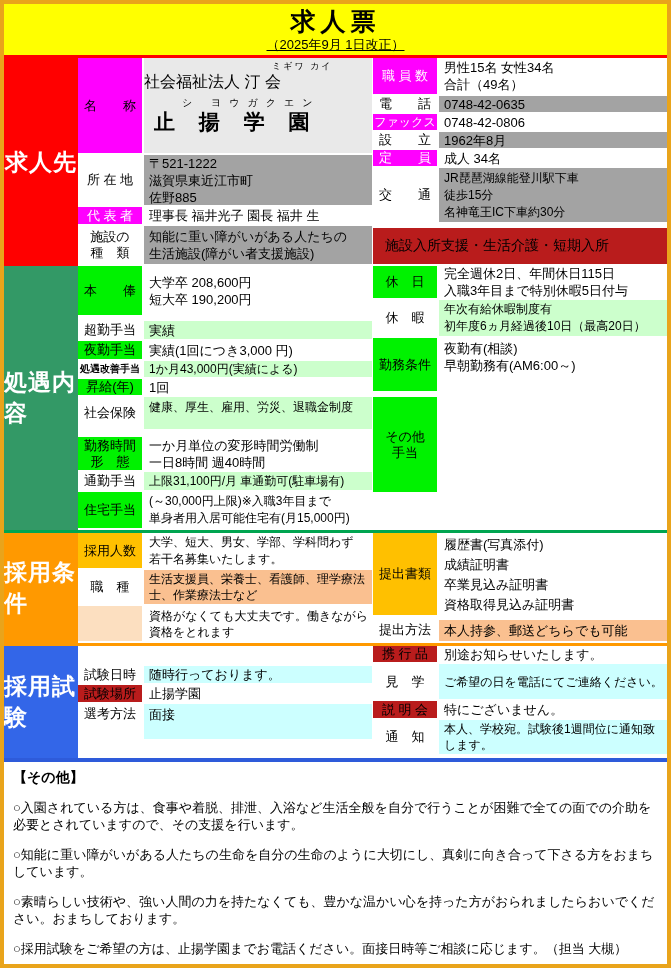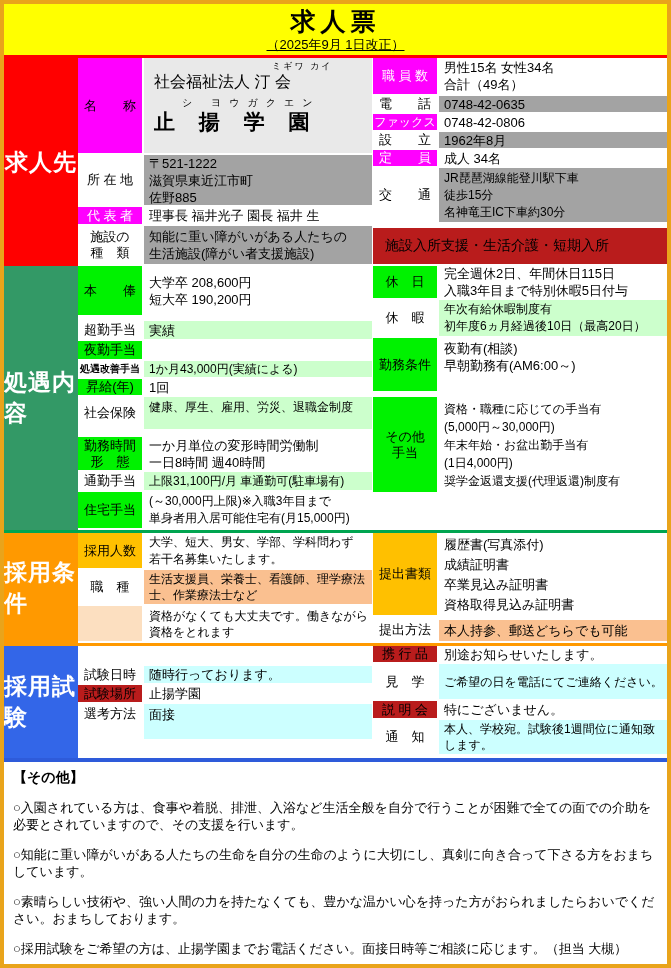--- a/index.html
+++ b/index.html
@@ -41,21 +41,21 @@
   .bg-gold{background:#FFC000}
   .bg-lorange{background:#FAC090}
   .bg-peach{background:#FCDFC0}
   .bg-blue{background:#3366E8}
   .bg-sky{background:#b91c1c}
   .bg-lcyan{background:#CCFFFF}
   .wt{color:#fff}
   
   .company{flex:1;display:flex;flex-direction:column;padding:3px 0 0 0}
   .furi1{font-size:9px;letter-spacing:2px;padding-left:128px;line-height:11px}
-  .name1{font-size:16px;padding-left:10px;line-height:20px}
+  .name1{font-size:16px;padding-left:0;line-height:20px}
   .furi2{font-size:10px;letter-spacing:8px;padding-left:38px;line-height:13px;margin-top:4px}
   .name2{font-size:21px;font-weight:bold;letter-spacing:9px;padding-left:10px;line-height:26px}
   
   .banner{display:flex;align-items:center;padding-left:12px;font-size:14px;box-sizing:border-box;border-bottom:2px solid #fff}
   
   .notes{height:202px;box-sizing:border-box;padding:6px 9px;background:#fff;overflow:hidden}
   .notes .hd{font-size:14px;font-weight:bold;line-height:18px}
   .note{font-size:13px;line-height:17px;margin-top:13px}
 </style>
 </head>
@@ -142,20 +142,21 @@
           <div class="td">大学卒 208,600円
 短大卒 190,200円</div>
         </div>
         <div class="sp" style="height:4px"></div>
         <div class="tr" style="height:20px">
           <div class="th">超勤手当</div>
           <div class="td bg-lgreen">実績</div>
         </div>
         <div class="tr" style="height:20px">
           <div class="th bg-green">夜勤手当</div>
+          <div class="td">実績(1回につき3,000 円)</div>
         </div>
         <div class="tr" style="height:18px">
           <div class="th xs">処遇改善手当</div>
           <div class="td bg-lgreen sm">1か月43,000円(実績による)</div>
         </div>
         <div class="tr" style="height:18px">
           <div class="th bg-green">昇給(年)</div>
           <div class="td">1回</div>
         </div>
         <div class="tr" style="height:34px">
@@ -192,25 +193,20 @@
         </div>
         <div class="tr" style="height:55px">
           <div class="th bg-green">勤務条件</div>
           <div class="td top">夜勤有(相談)
 早朝勤務有(AM6:00～)</div>
         </div>
         <div class="sp" style="height:4px"></div>
         <div class="tr" style="height:97px">
           <div class="th bg-green">その他
 手当</div>
-          <div class="td sm" style="line-height:18px">資格・職種に応じての手当有
-(5,000円～30,000円)
-年末年始・お盆出勤手当有
-(1日4,000円)
-奨学金返還支援(代理返還)制度有</div>
         </div>
       </div>
     </div>
   </div>
   <div class="dv green"></div>
 
   <div class="sec" style="height:110px">
     <div class="side bg-orange">採用条件</div>
     <div class="bodyc">
       <div class="half hl">

